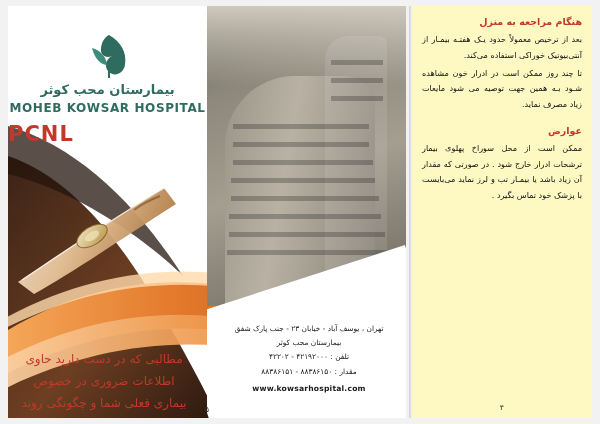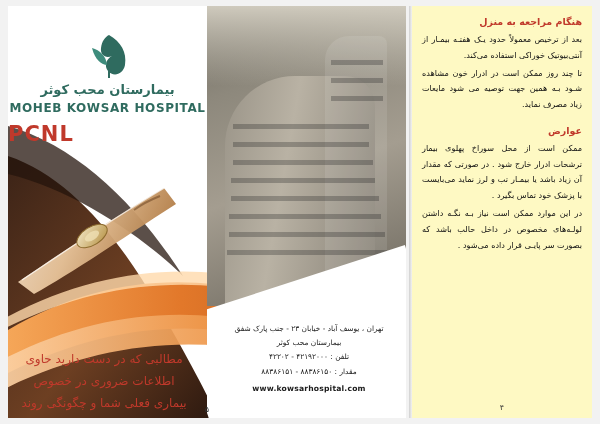--- a/index.html
+++ b/index.html
@@ -386,20 +386,19 @@
 
       <div class="sec-title">هنگام مراجعه به منزل</div>
       <div class="sec-body">
         <p>بعد از ترخیص معمولاً حدود یـک هفتـه بیمـار  از آنتی‌بیوتیک خوراکی استفاده می‌کند.</p>
         <p>تا چند روز ممکن است در ادرار خون مشاهده شـود بـه همین جهت توصیه می شود مایعات زیاد مصرف نماید.</p>
       </div>
 
       <div class="sec-title centered">عوارض</div>
       <div class="sec-body">
         <p>ممکن است از محل سوراخ پهلوی بیمار ترشحات ادرار خارج شود . در صورتی که مقدار آن زیاد باشد یا بیمـار تب و لرز نماید می‌بایست با پزشک خود تماس بگیرد .</p>
-        <p>در این موارد ممکن است نیاز بـه نگـه داشتن لولـه‌های مخصوص در داخل حالب باشد که بصورت سر پایـی قرار داده می‌شود .</p>
       </div>
 
     </div>
     <div class="page-num-right">۴</div>
   </div>
 
 </div>
 
 </body></html>

